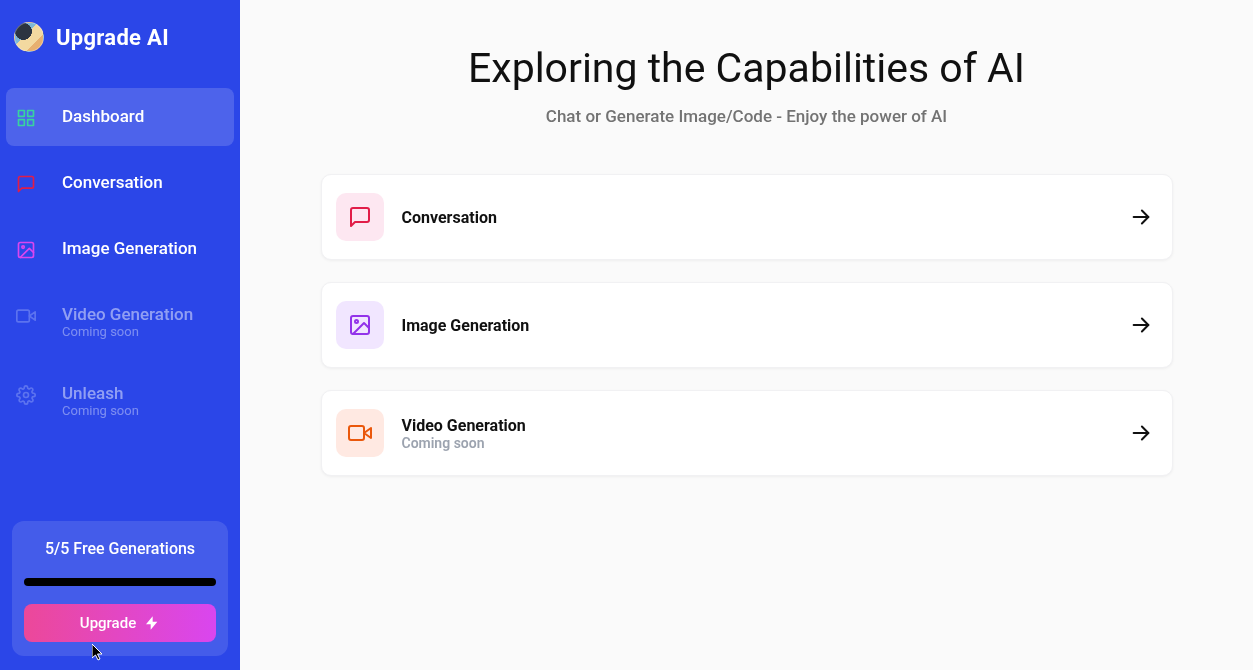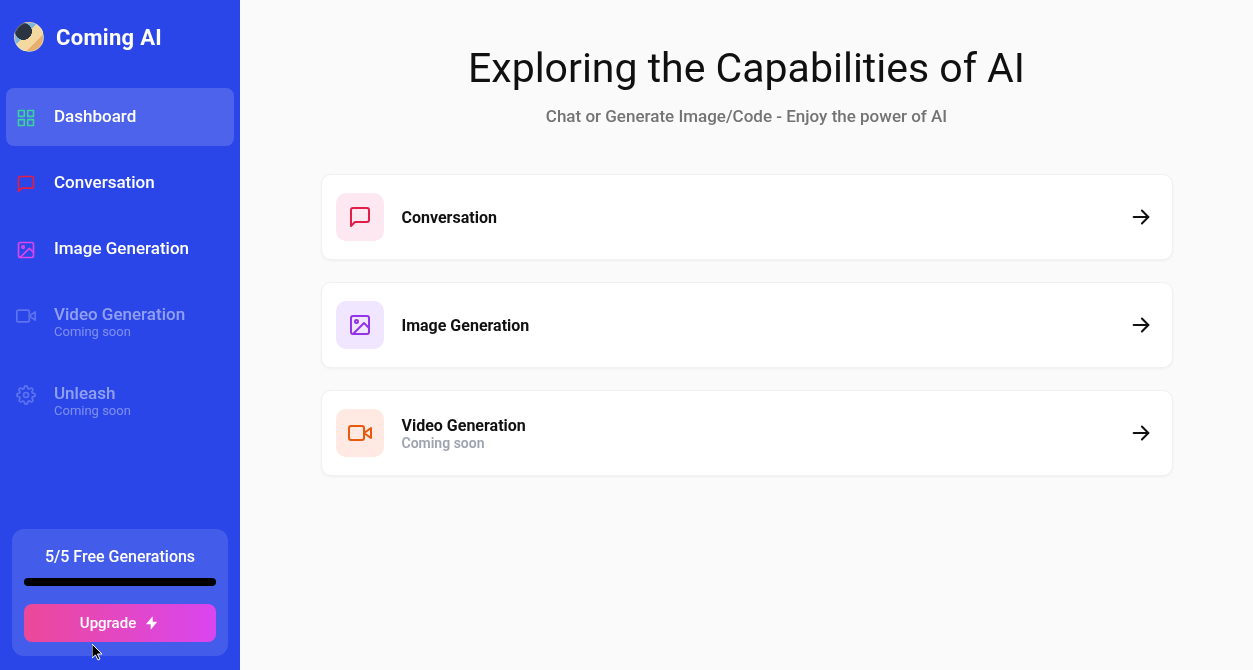--- a/index.html
+++ b/index.html
@@ -52,21 +52,21 @@
 .nav {
   display: flex;
   flex-direction: column;
   margin-top: 14px;
   gap: 8px;
 }
 
 .nav-item {
   display: flex;
   align-items: flex-start;
-  gap: 18px;
+  gap: 26px;
   padding: 18px 16px;
   cursor: pointer;
   color: #fff;
   border-radius: 8px;
 }
 
 .nav-item.active {
   background: rgba(255,255,255,0.16);
   margin: 0 6px 0 6px;
   padding: 18px 10px;
@@ -108,21 +108,21 @@
   border-radius: 12px;
   padding: 18px 12px 14px 12px;
   display: flex;
   flex-direction: column;
   align-items: center;
 }
 
 .upgrade-count {
   font-size: 16px;
   font-weight: 500;
-  margin-bottom: 12px;
+  margin-bottom: 20px;
 }
 
 .progress-track {
   width: 100%;
   height: 8px;
   background: #000;
   border-radius: 6px;
   margin-bottom: 18px;
 }
 
@@ -236,21 +236,21 @@
 
 svg { display: block; }
 </style>
 </head>
 <body>
 
 <div class="sidebar">
 
   <div class="brand">
     <div class="brand-logo"></div>
-    <div class="brand-title">Coming AI</div>
+    <div class="brand-title">Upgrade AI</div>
   </div>
 
   <div class="nav">
 
     <div class="nav-item active">
       <span class="nav-icon">
         <svg width="20" height="20" viewBox="0 0 24 24" fill="none" stroke="#38d39f" stroke-width="2" stroke-linecap="round" stroke-linejoin="round">
           <rect x="3" y="3" width="7" height="7"></rect>
             <rect x="14" y="3" width="7" height="7"></rect>
             <rect x="14" y="14" width="7" height="7"></rect>

